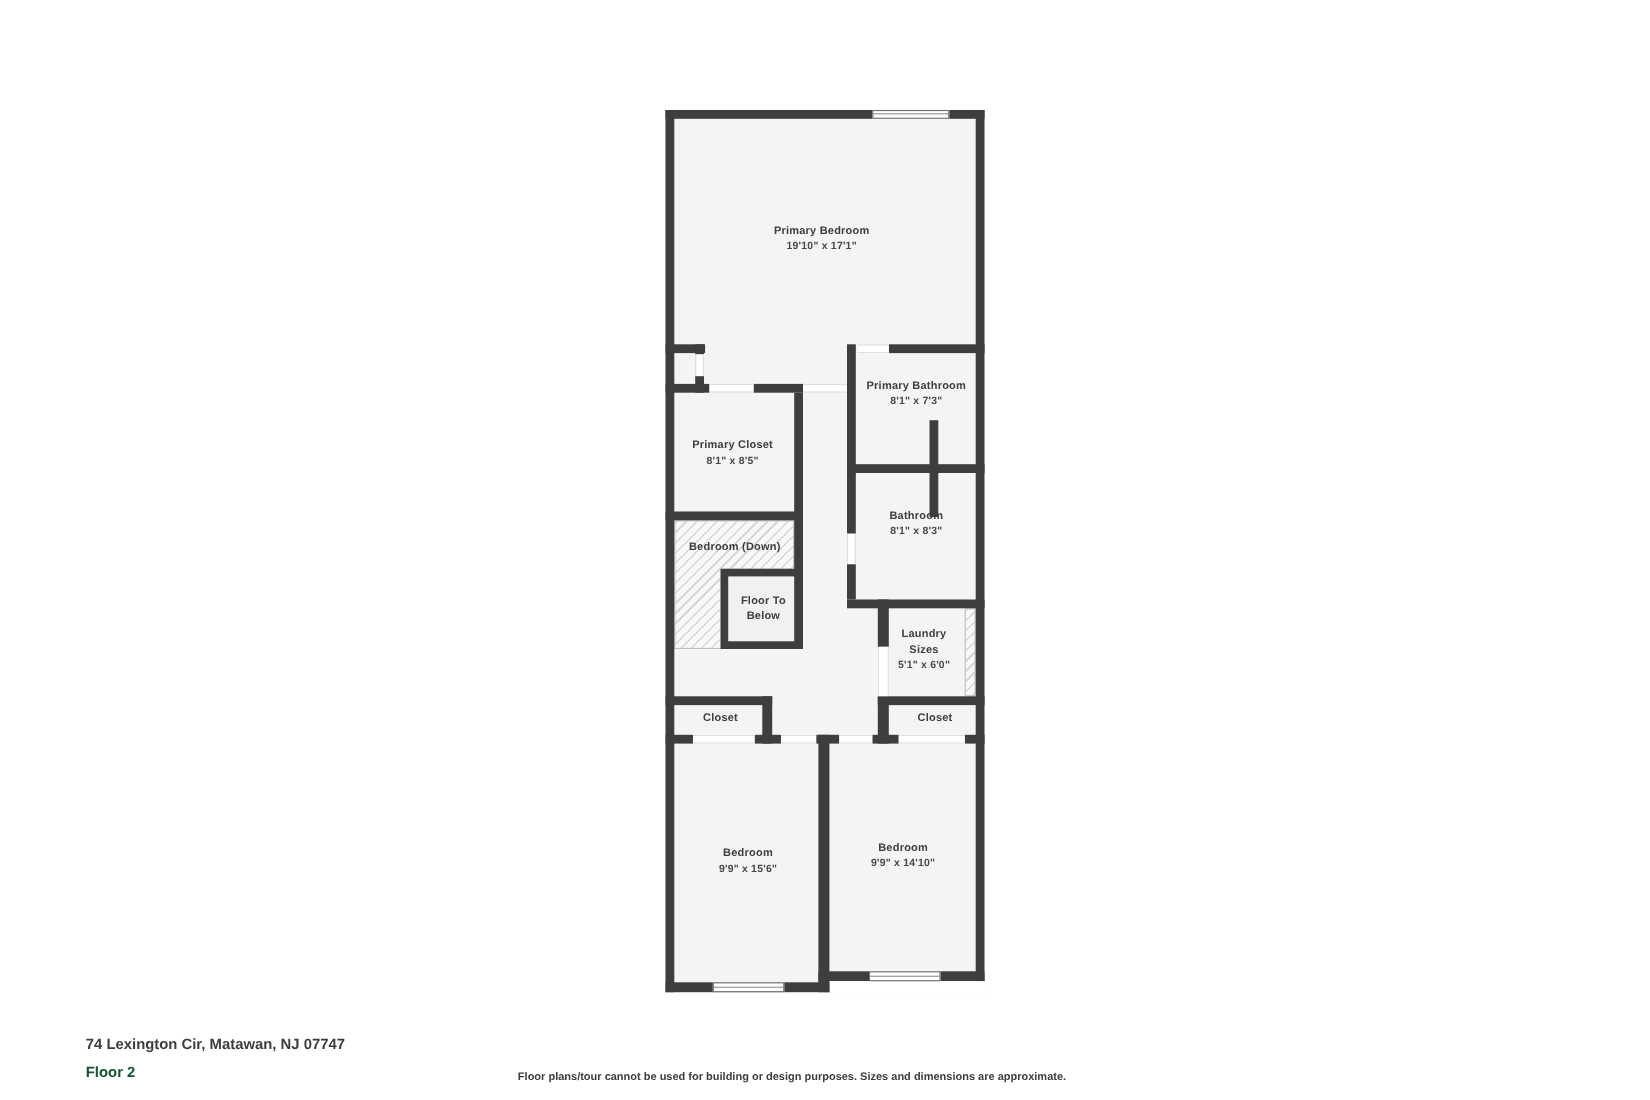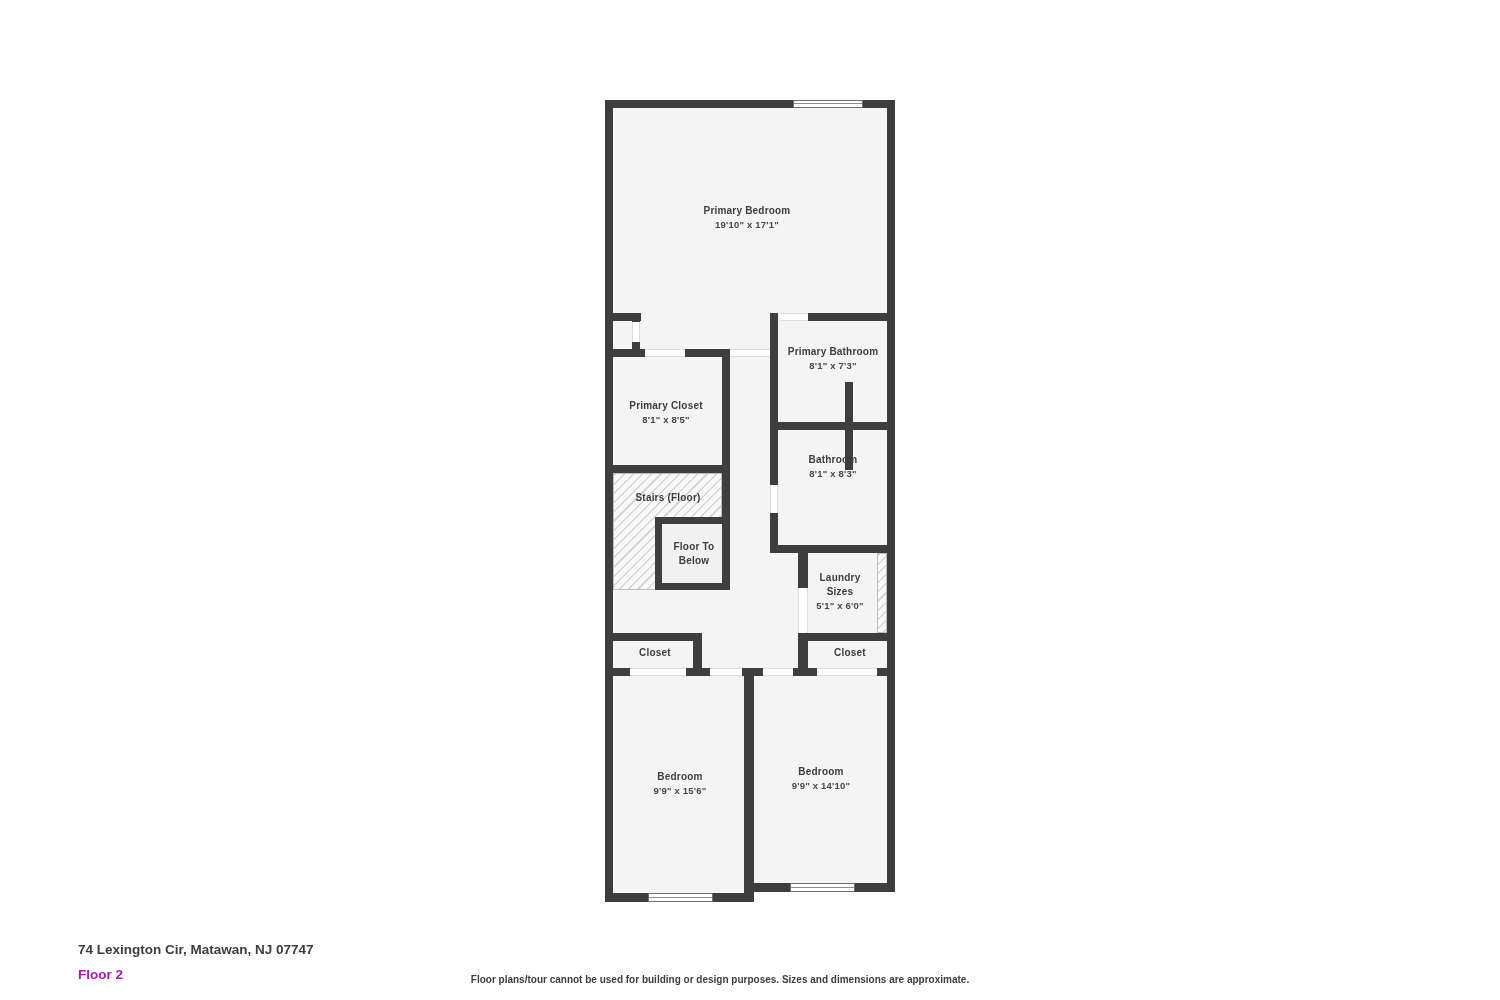--- a/index.html
+++ b/index.html
@@ -100,21 +100,21 @@
     font-size: 13.5px;
     font-weight: bold;
     color: #3d3d3d;
   }
   .footer-floor {
     position: absolute;
     left: 78px;
     top: 967px;
     font-size: 13.5px;
     font-weight: bold;
-    color: #a21caf;
+    color: #14532d;
   }
   .footer-disclaimer {
     position: absolute;
     left: 0;
     top: 974px;
     width: 1440px;
     text-align: center;
     font-size: 10px;
     font-weight: bold;
     color: #3d3d3d;
@@ -185,27 +185,27 @@
     <div class="room-label" style="left:228px; top:258px;">
       <div class="room-name">Primary Bathroom</div>
       <div class="room-dims">8'1" x 7'3"</div>
     </div>
 
     <div class="room-label" style="left:61px; top:312px;">
       <div class="room-name">Primary Closet</div>
       <div class="room-dims">8'1" x 8'5"</div>
     </div>
 
-    <div class="room-label" style="left:228px; top:366px;">
+    <div class="room-label" style="left:228px; top:376px;">
       <div class="room-name">Bathroom</div>
       <div class="room-dims">8'1" x 8'3"</div>
     </div>
 
     <div class="room-label" style="left:63px; top:398px;">
-      <div class="room-name">Stairs (Floor)</div>
+      <div class="room-name">Bedroom (Down)</div>
     </div>
 
     <div class="room-label wrap" style="left:89px; top:454px; width:62px;">
       <div class="room-name">Floor To Below</div>
     </div>
 
     <div class="room-label wrap" style="left:235px; top:491px; width:64px;">
       <div class="room-name">Laundry Sizes</div>
       <div class="room-dims">5'1" x 6'0"</div>
     </div>

